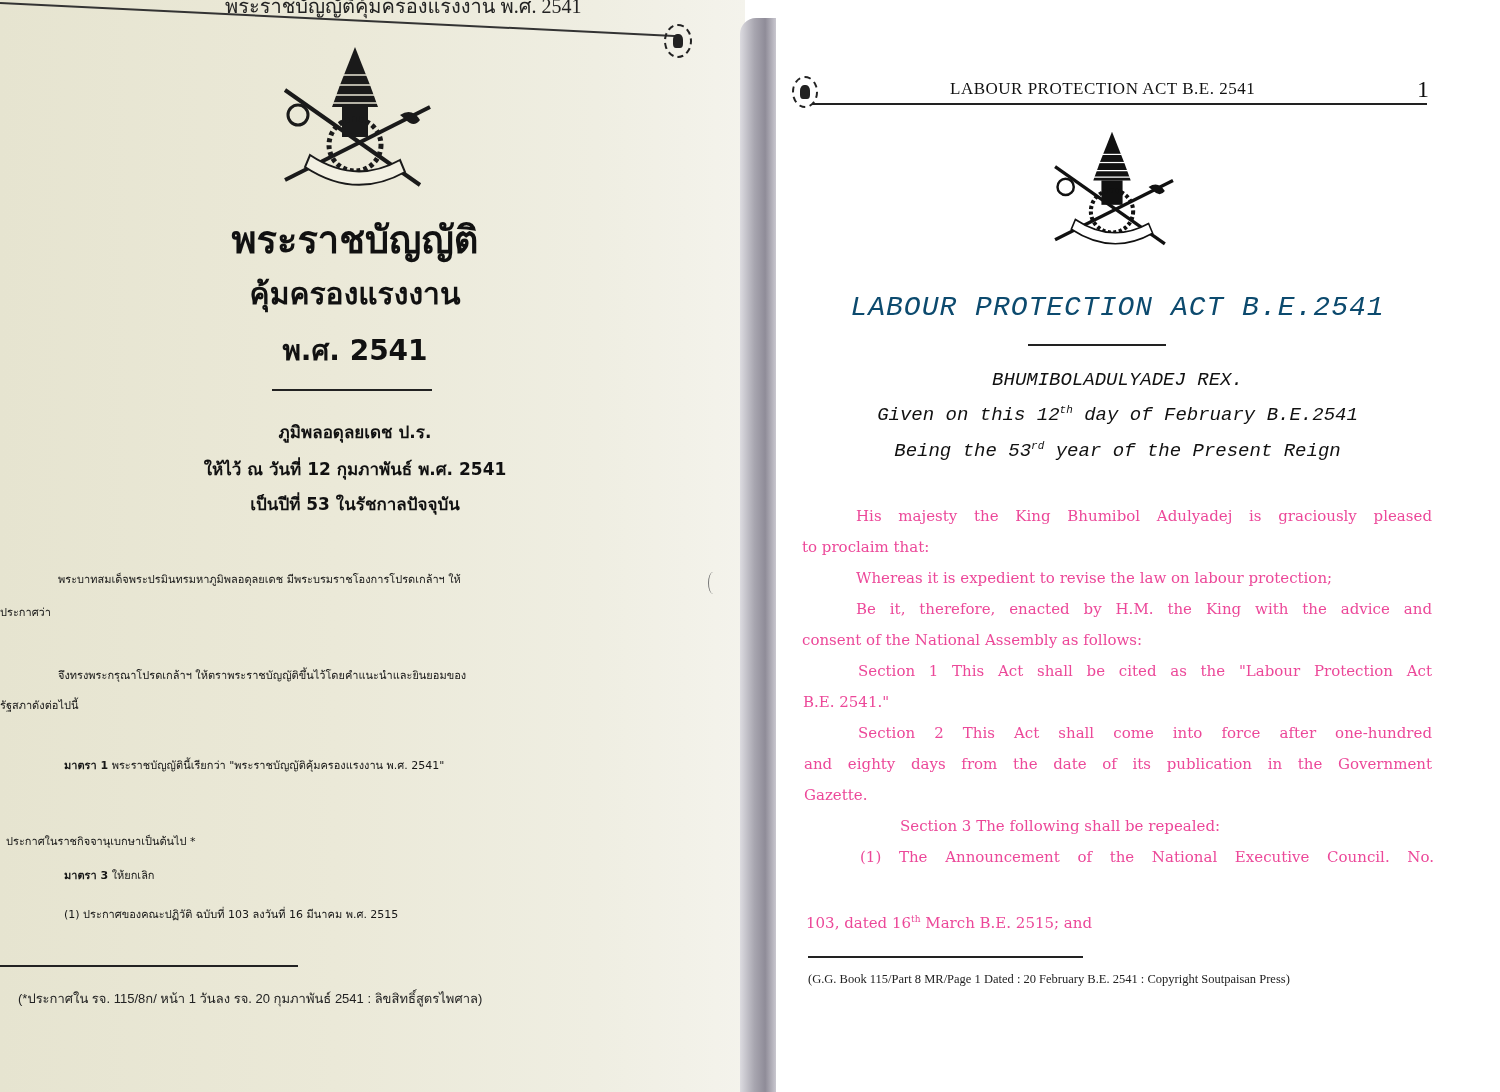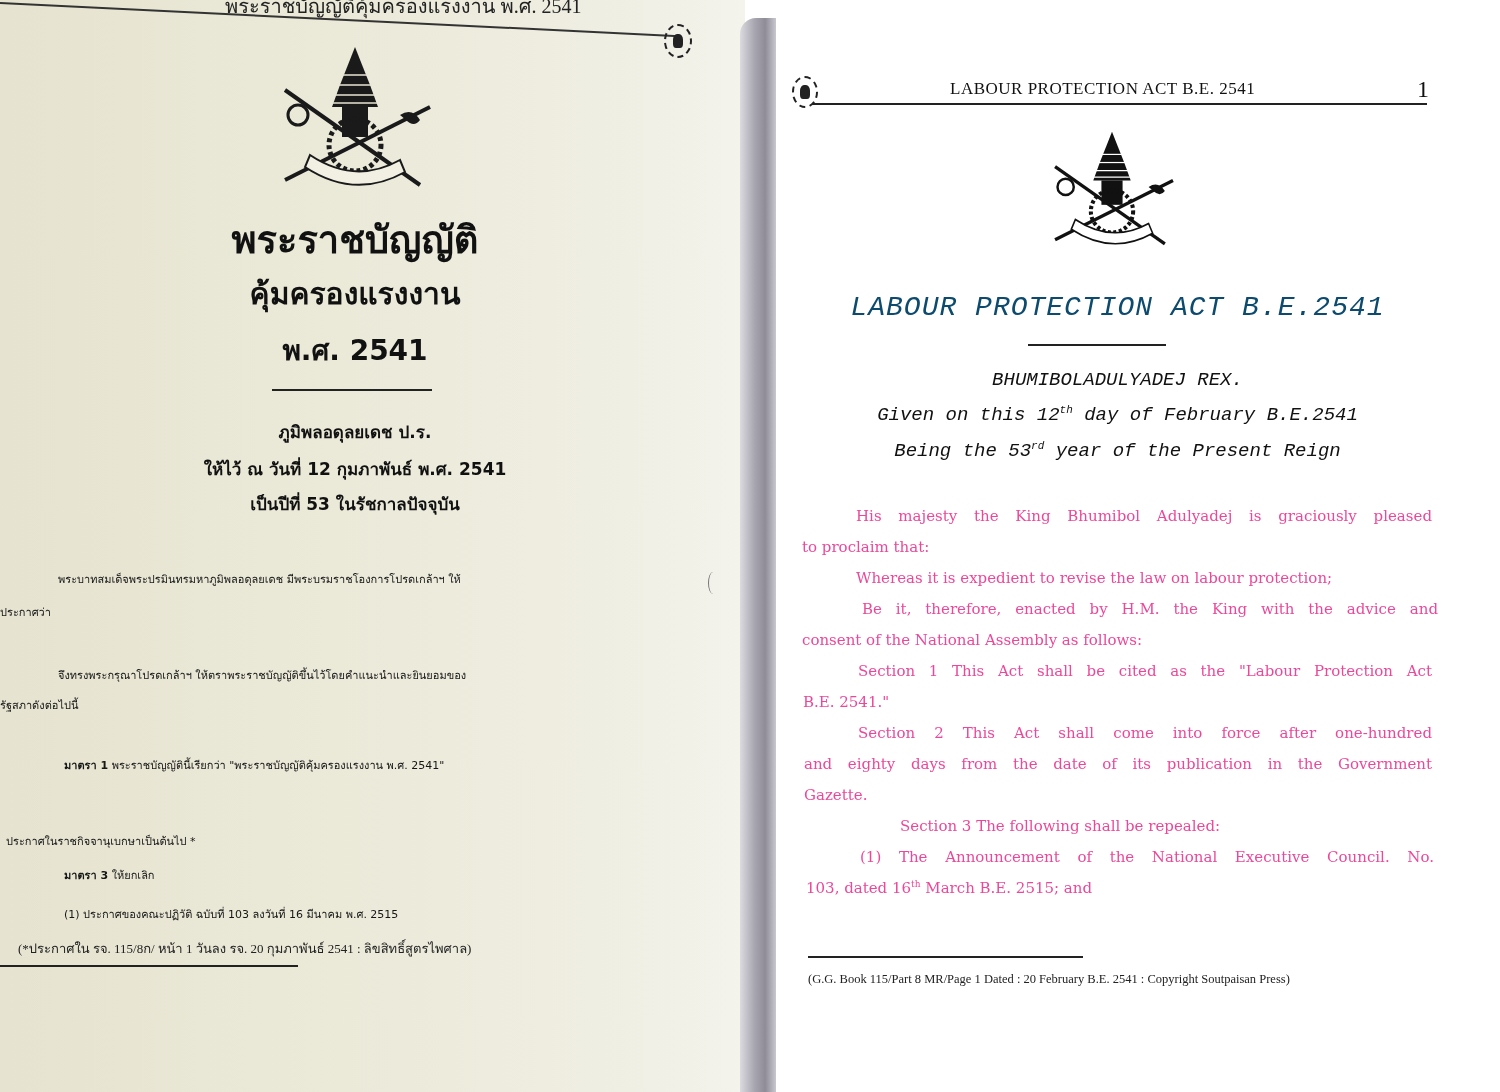--- a/index.html
+++ b/index.html
@@ -37,21 +37,21 @@
     .th-title3 { top: 328px; font-size: 28px; }
     .th-divider { position: absolute; left: 272px; top: 389px; width: 160px; height: 2px; background: #222; }
     .th-sub { font-size: 17px; }
     .th-sub1 { top: 418px; }
     .th-sub2 { top: 455px; }
     .th-sub3 { top: 490px; }
 
     .th-body { position: absolute; font-family: "DejaVu Sans", sans-serif; font-size: 11px; color: #161616; white-space: nowrap; }
     .th-b { font-weight: bold; }
     .th-rule { position: absolute; left: 0; top: 965px; width: 298px; height: 2px; background: #222; }
-    .th-foot { position: absolute; left: 18px; top: 938px; font-family: Liberation Serif, serif; font-size: 13px; color: #222; white-space: nowrap; }
+    .th-foot { position: absolute; left: 18px; top: 988px; font-family: Liberation Sans, sans-serif; font-size: 13px; color: #222; white-space: nowrap; }
     .margin-mark { position: absolute; left: 708px; top: 572px; width: 10px; height: 22px; border-left: 1.5px solid #777; border-radius: 50% 0 0 50%; }
 
     
     .gutter {
       position: absolute; left: 740px; top: 18px; width: 36px; height: 1074px;
       background: linear-gradient(90deg, #dcdbe0 0%, #a8a6b0 40%, #8f8c98 70%, #c9c7cf 100%);
       border-radius: 16px 0 0 0;
     }
     .top-edge { position: absolute; left: 1390px; top: 0; width: 110px; height: 3px; background: #111; }
 
@@ -165,27 +165,27 @@
 <div class="en-it en-it2">
   <span>Given on this 12</span><sup>th</sup><span> day of February B.E.2541</span>
 </div>
 <div class="en-it en-it3">
   <span>Being the 53</span><sup>rd</sup><span> year of the Present Reign</span>
 </div>
 
 <div class="en-body en-just" style="left:856px; width:576px; top:507px;">His majesty the King Bhumibol Adulyadej is graciously pleased</div>
 <div class="en-body" style="top:538px;">to proclaim that:</div>
 <div class="en-body" style="left:856px; top:569px;">Whereas it is expedient to revise the law on labour protection;</div>
-<div class="en-body en-just" style="left:856px; width:576px; top:600px;margin-left:6px;">Be it, therefore, enacted by H.M. the King with the advice and</div>
+<div class="en-body en-just" style="left:856px; width:576px; top:600px;">Be it, therefore, enacted by H.M. the King with the advice and</div>
 <div class="en-body" style="top:631px;">consent of the National Assembly as follows:</div>
 <div class="en-body en-just" style="left:858px; width:574px; top:662px;">Section 1  This Act shall be cited as the "Labour Protection Act</div>
 <div class="en-body" style="left:803px; top:693px;">B.E. 2541."</div>
 <div class="en-body en-just" style="left:858px; width:574px; top:724px;">Section 2   This Act shall come into force after one-hundred</div>
 <div class="en-body en-just" style="left:804px; width:628px; top:755px;">and eighty days from the date of its publication in the Government</div>
 <div class="en-body" style="left:804px; top:786px;">Gazette.</div>
 <div class="en-body" style="left:860px; top:817px;margin-left:40px;">Section 3  The following shall be repealed:</div>
 <div class="en-body en-just" style="left:860px; width:574px; top:848px;">(1)  The Announcement of the National Executive Council. No.</div>
-<div class="en-body" style="left:806px; top:879px;">
+<div class="en-body" style="left:806px; top:914px;">
   <span>103, dated 16</span><sup>th</sup><span> March B.E. 2515; and</span>
 </div>
 
 <div class="en-rule"></div>
 <div class="en-foot">(G.G.  Book 115/Part 8 MR/Page 1     Dated : 20  February  B.E. 2541  :  Copyright Soutpaisan Press)</div>
 
 </body></html>

